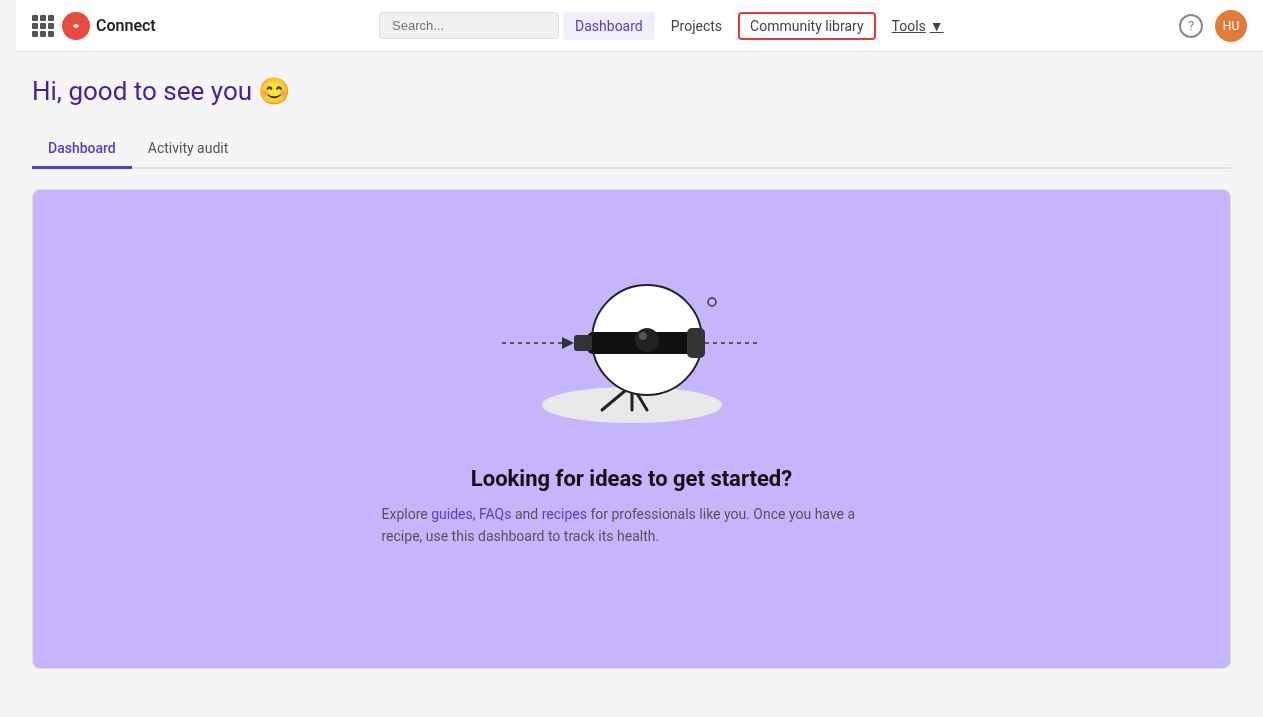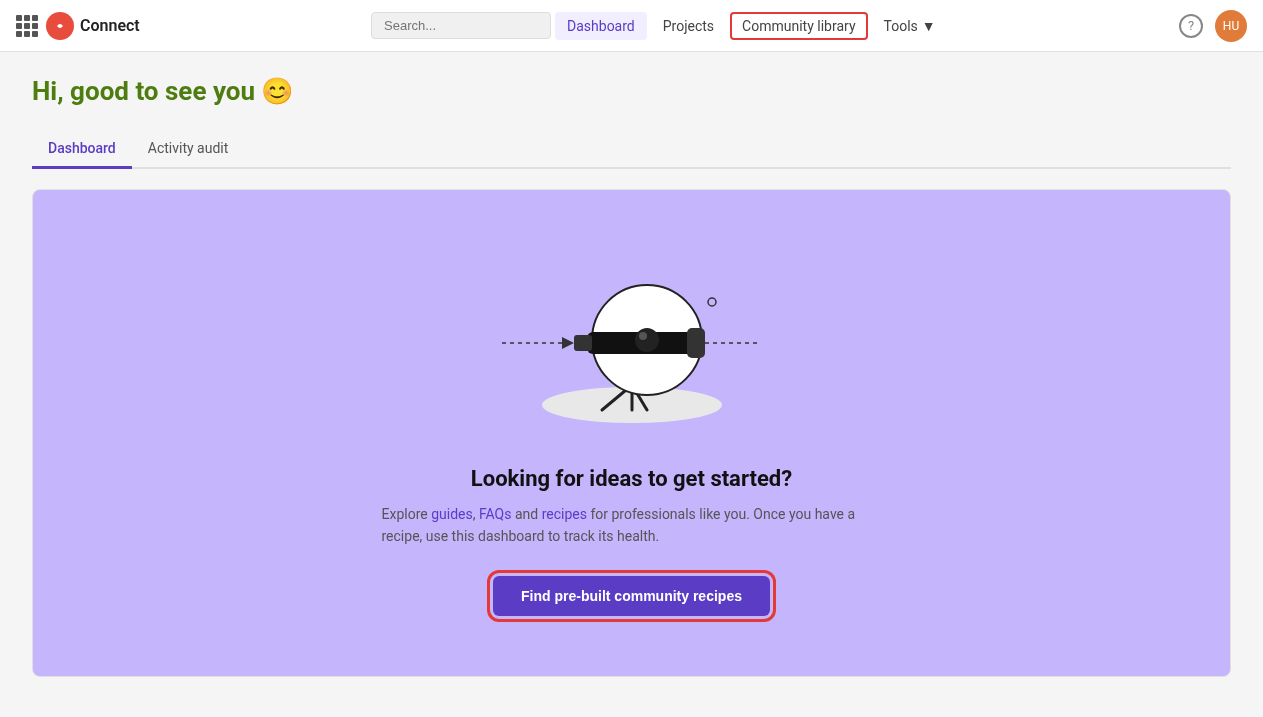--- a/index.html
+++ b/index.html
@@ -7,20 +7,21 @@
 
     
     .navbar {
       display: flex;
       align-items: center;
       background: #fff;
       border-bottom: 1px solid #e0e0e0;
       height: 52px;
       padding: 0 16px;
       gap: 28px;
+      margin-left: 16px;
     }
     .navbar-left {
       display: flex;
       align-items: center;
       gap: 8px;
     }
     .grid-icon {
       display: grid;
       grid-template-columns: repeat(3, 6px);
       grid-template-rows: repeat(3, 6px);
@@ -87,20 +88,21 @@
     }
     .nav-link.selected {
       border: 2px solid #e53935;
       color: #444;
       padding: 4px 10px;
     }
     .nav-link.tools {
       display: flex;
       align-items: center;
       gap: 4px;
+      text-decoration: underline;
     }
     .navbar-right {
       display: flex;
       align-items: center;
       gap: 12px;
       margin-left: auto;
     }
     .help-icon {
       width: 24px;
       height: 24px;
@@ -127,22 +129,22 @@
       cursor: pointer;
     }
 
     
     .main-content {
       padding: 24px 32px;
       max-width: 1263px;
     }
     .page-greeting {
       font-size: 26px;
-      font-weight: 700;
-      color: #4d7c0f;
+      font-weight: 400;
+      color: #4c1d95;
       margin-bottom: 24px;
     }
     .emoji {
       font-size: 26px;
     }
 
     
     .tabs {
       display: flex;
       border-bottom: 2px solid #e0e0e0;
@@ -300,15 +302,14 @@
         <circle cx="151" cy="86" r="4" fill="#555"></circle>
       </svg>
     </div>
 
     <div class="card-title">Looking for ideas to get started?</div>
 
     <p class="card-description">
       <span>Explore </span><a href="#">guides</a><span>, </span><a href="#">FAQs</a><span> and </span><a href="#">recipes</a><span> for professionals like you. Once you have a recipe, use this dashboard to track its health.</span>
     </p>
 
-    <button class="cta-button">Find pre-built community recipes</button>
   </div>
 </div>
 
 </body></html>

